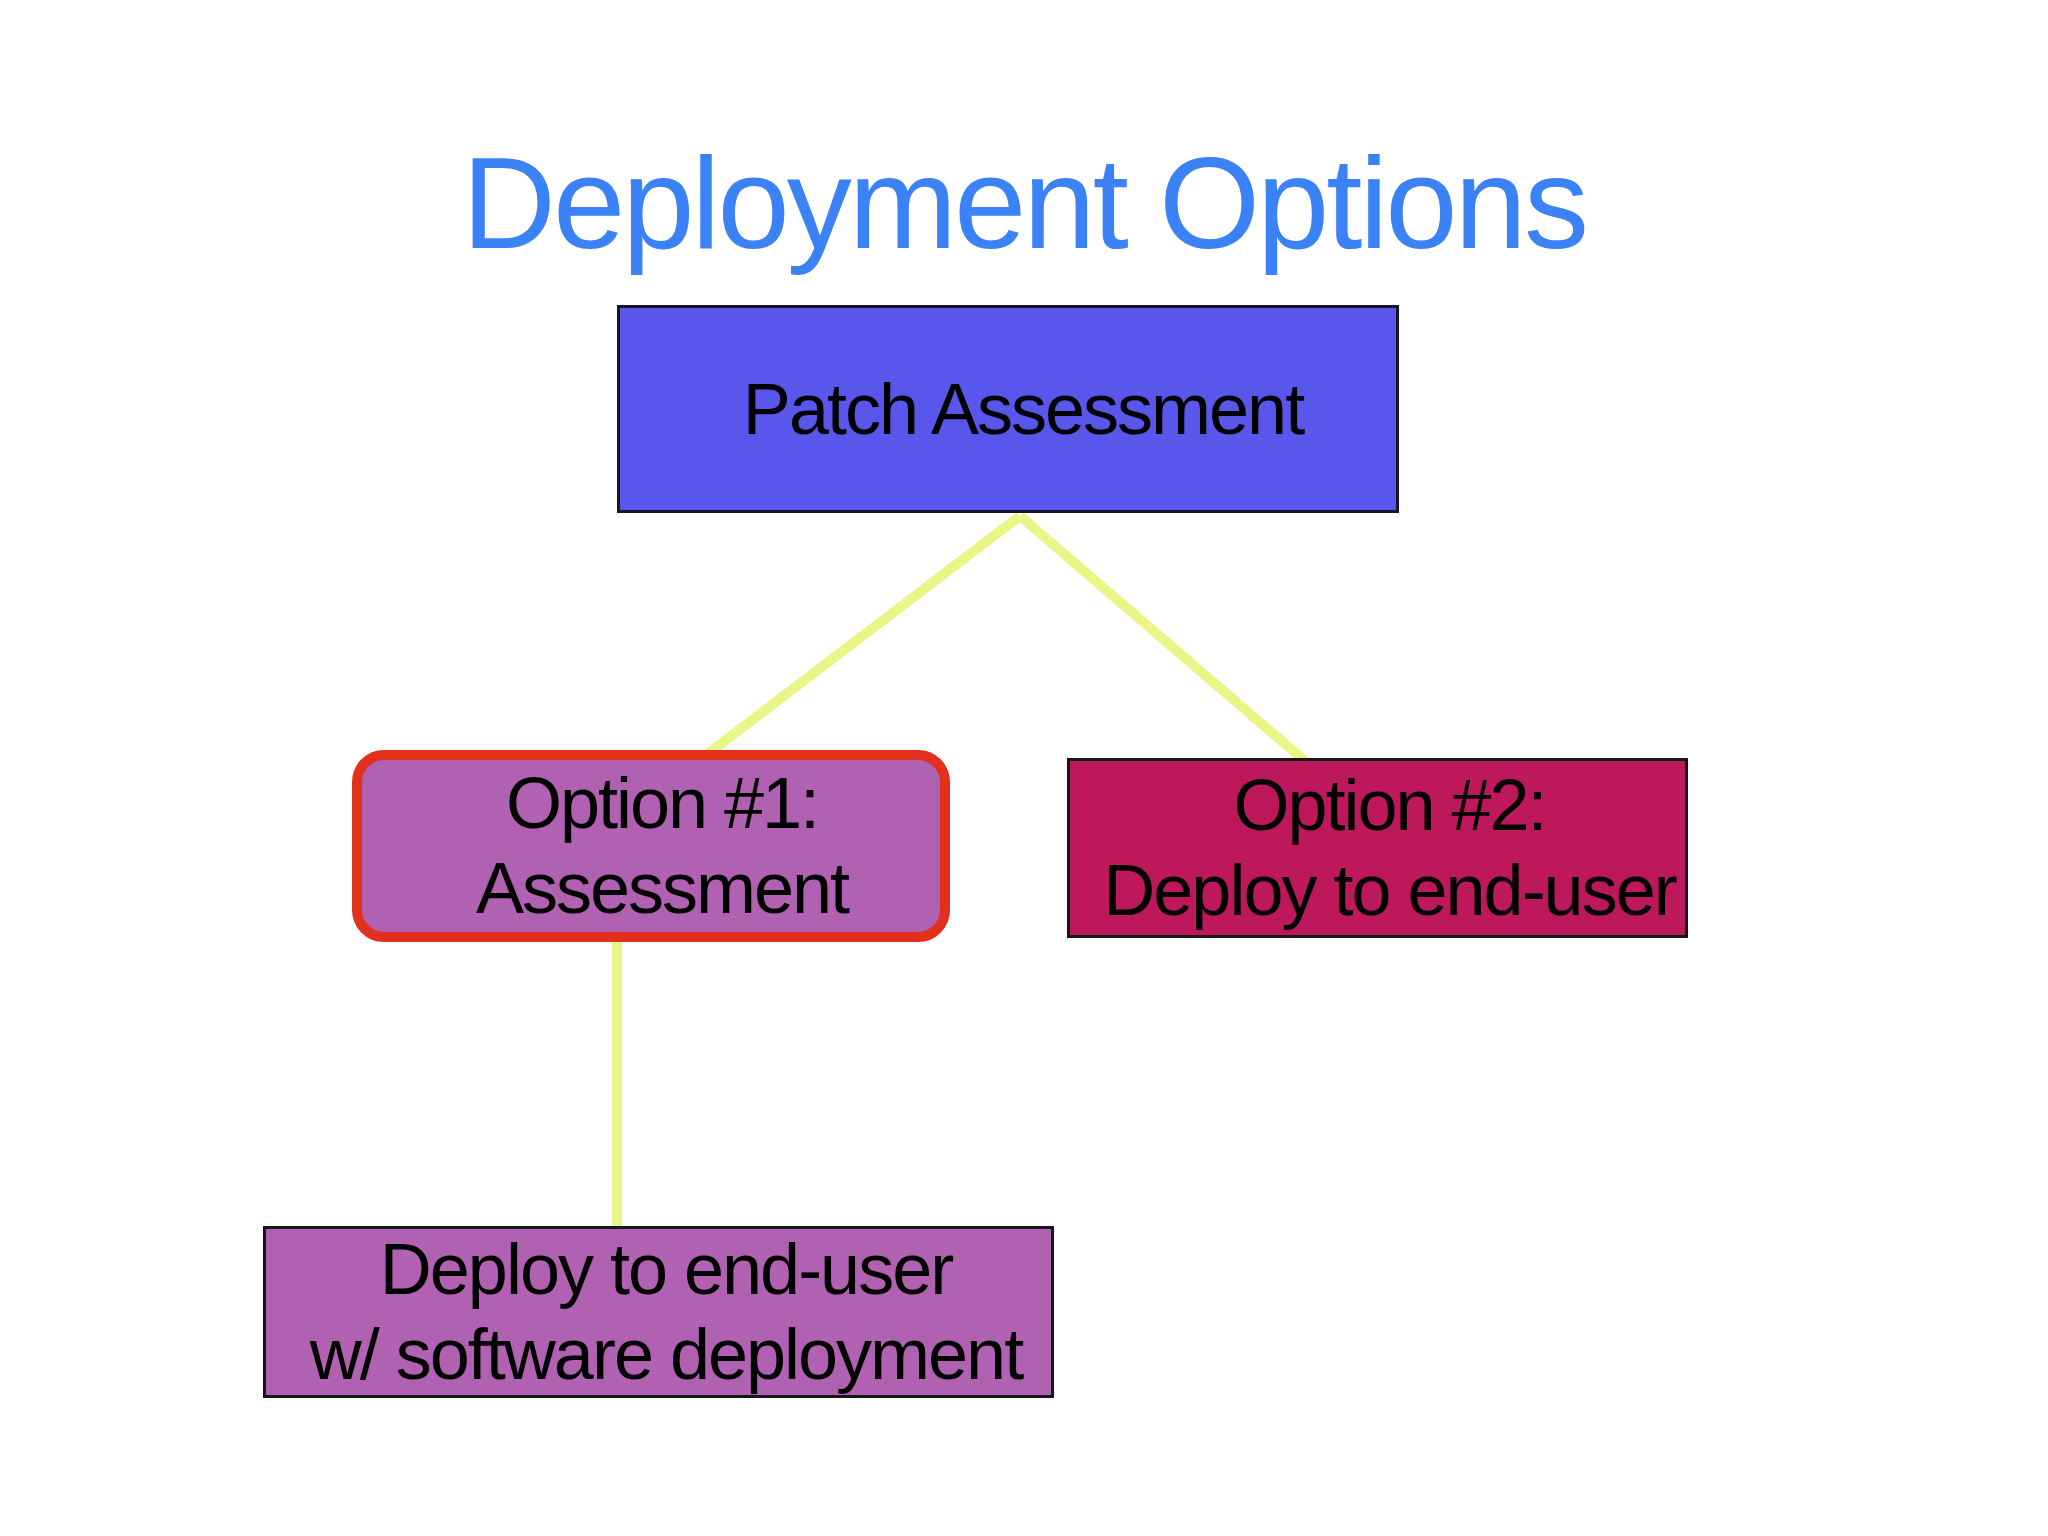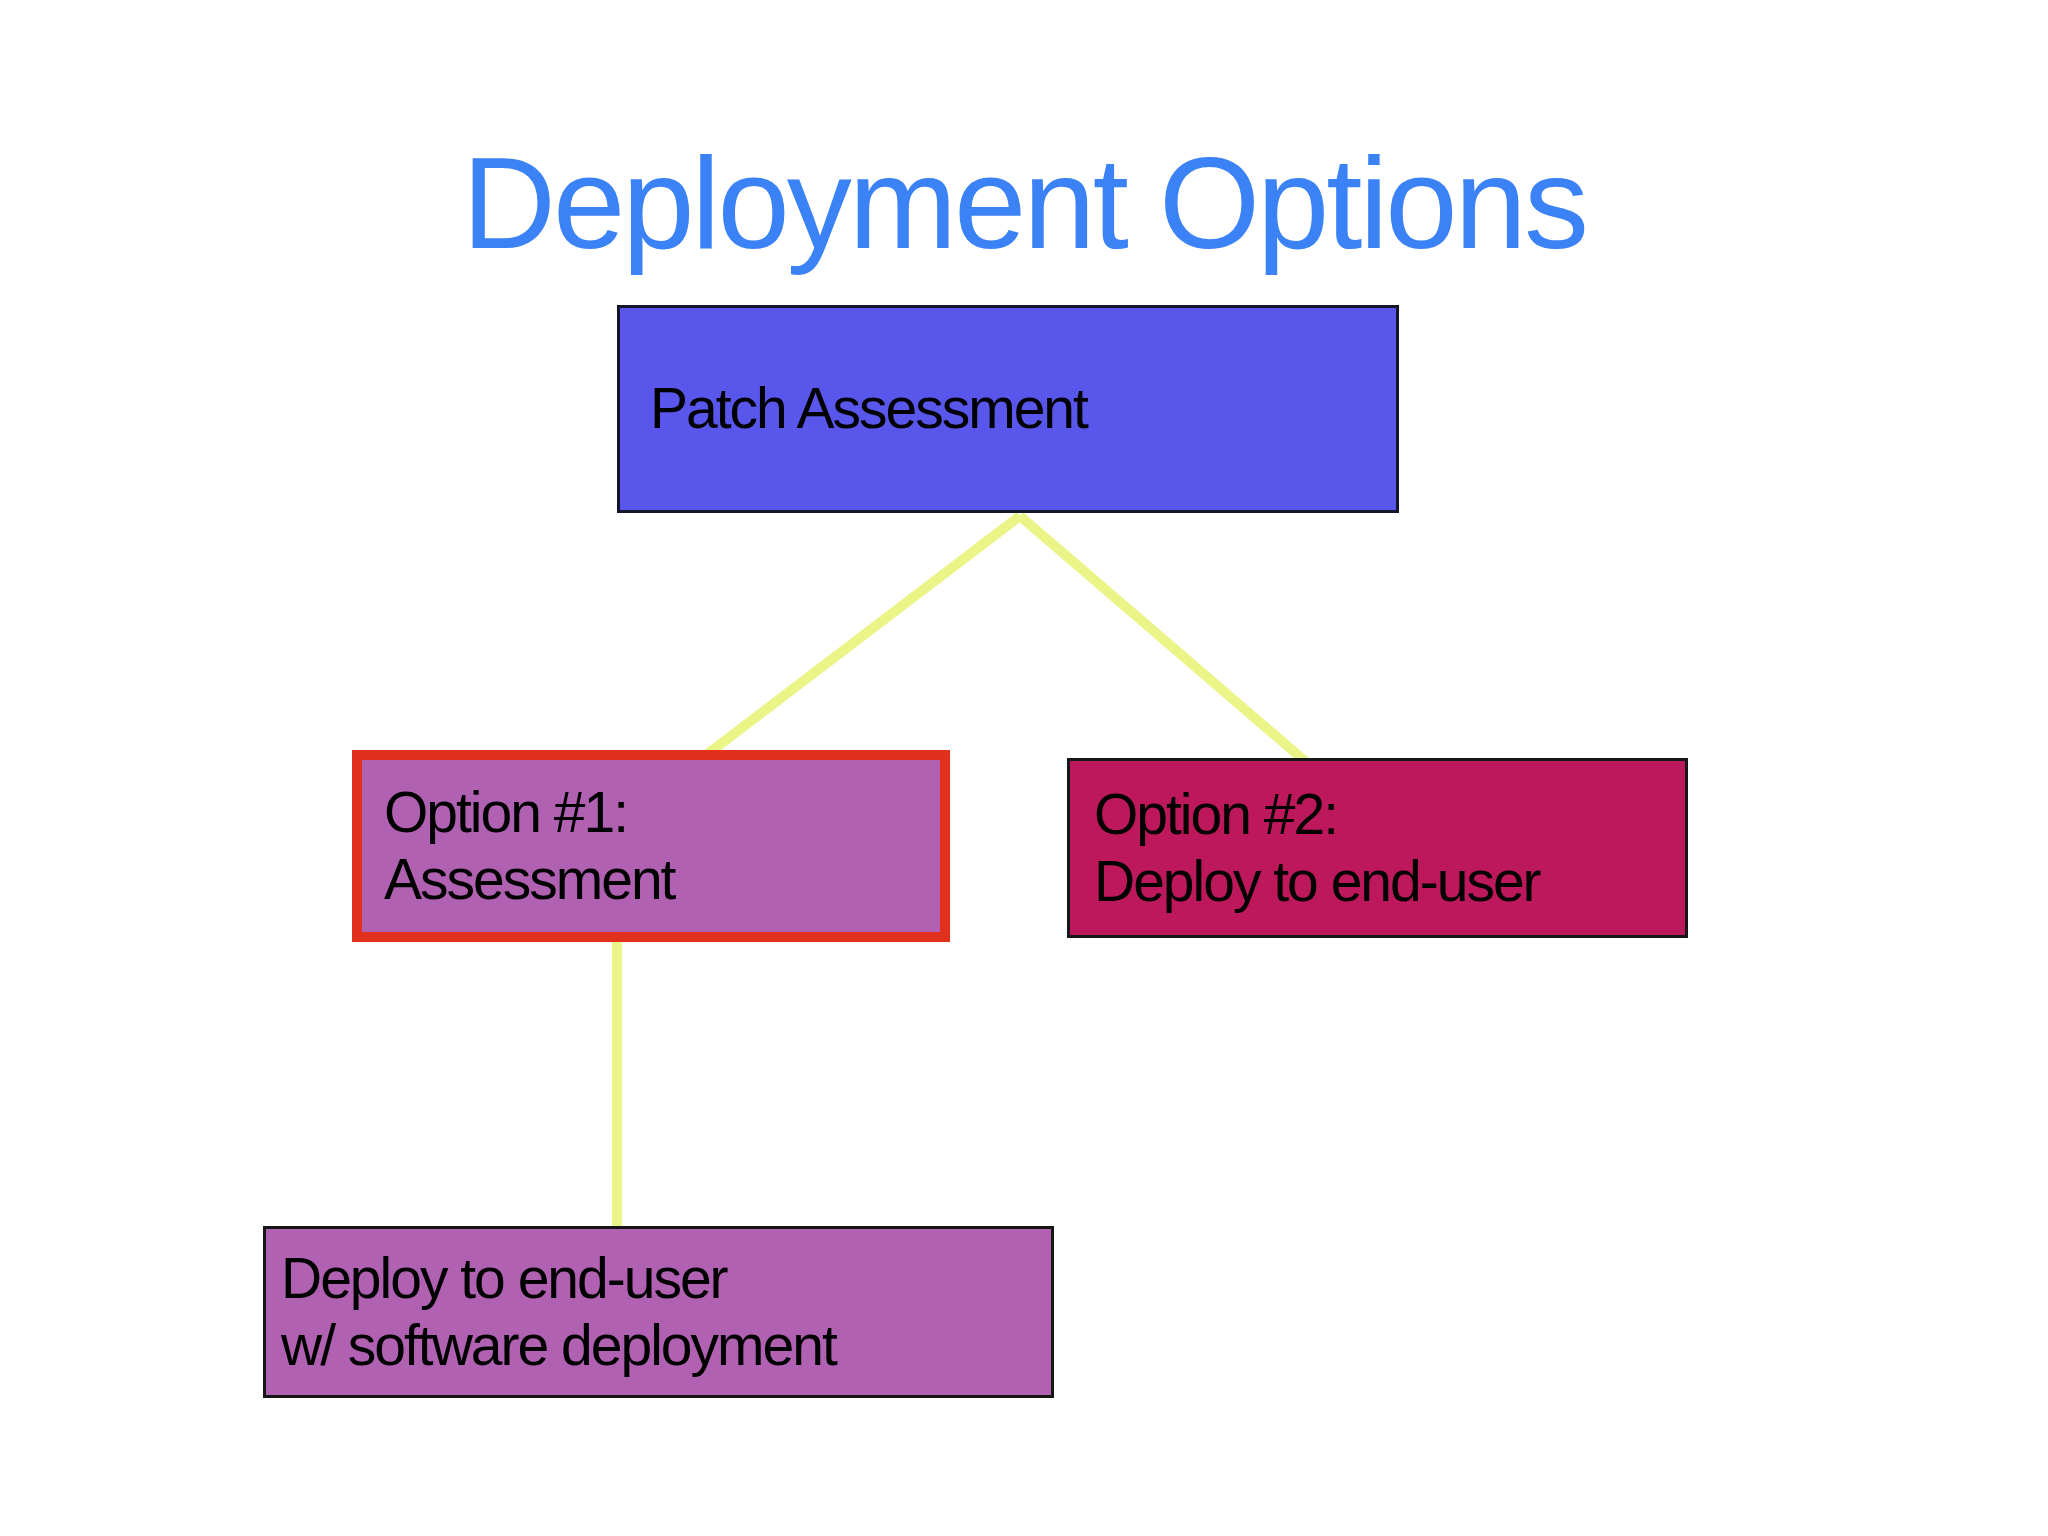--- a/index.html
+++ b/index.html
@@ -16,22 +16,22 @@
   .slide-title{
     position:absolute;left:0;top:138px;width:2048px;
     text-align:center;
     font-size:130px;line-height:1;letter-spacing:-3px;
     color:#0b0b0b;z-index:2;white-space:nowrap;
   }
   .node{
     position:absolute;z-index:1;
     box-sizing:border-box;
     display:flex;flex-direction:column;justify-content:center;
-    font-size:57px;line-height:1.18;letter-spacing:-2px;
-    color:#000;white-space:nowrap;
+    font-size:72px;line-height:1.18;letter-spacing:-2px;
+    color:#000;white-space:nowrap;text-align:center;
   }
   .node span{display:block;}
   .node-patch{
     left:617px;top:305px;width:782px;height:208px;
     border:3px solid #15152c;
     padding-left:30px;
   }
   .node-option1{
     left:352px;top:750px;width:598px;height:192px;
     border:10px solid #e1301c;
@@ -58,21 +58,21 @@
     <line x1="1020" y1="516" x2="1313" y2="768" stroke-width="10" stroke="#eaf487"></line>
     <line x1="617" y1="930" x2="617" y2="1232" stroke-width="10" stroke="#eaf487"></line>
   </svg>
 
   <div class="slide-title" style="color: #3b82f6;">Deployment Options</div>
 
   <div class="node node-patch" style="background: rgb(89, 86, 236);">
     <span>Patch Assessment</span>
   </div>
 
-  <div class="node node-option1" style="background: rgb(176, 97, 177); border-color: rgb(225, 48, 28);">
+  <div class="node node-option1" style="background: rgb(176, 97, 177); border-color: rgb(225, 48, 28); border-radius: 32px;">
     <span>Option #1:</span>
     <span>Assessment</span>
   </div>
 
   <div class="node node-option2" style="background: #be185d; border-color: rgb(22, 22, 22);">
     <span>Option #2:</span>
     <span>Deploy to end-user</span>
   </div>
 
   <div class="node node-deploy" style="background: rgb(176, 97, 177); border-color: rgb(22, 22, 22);">

